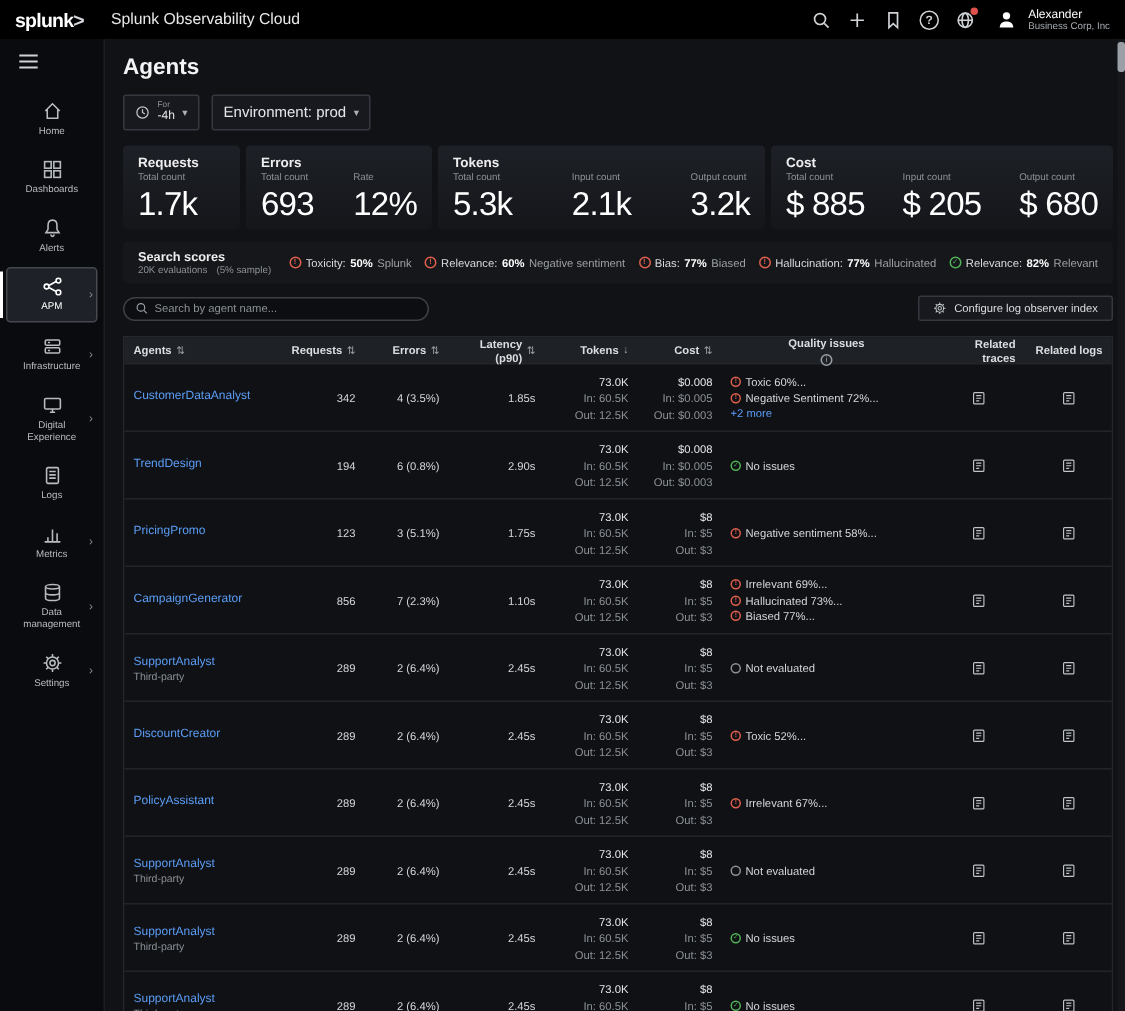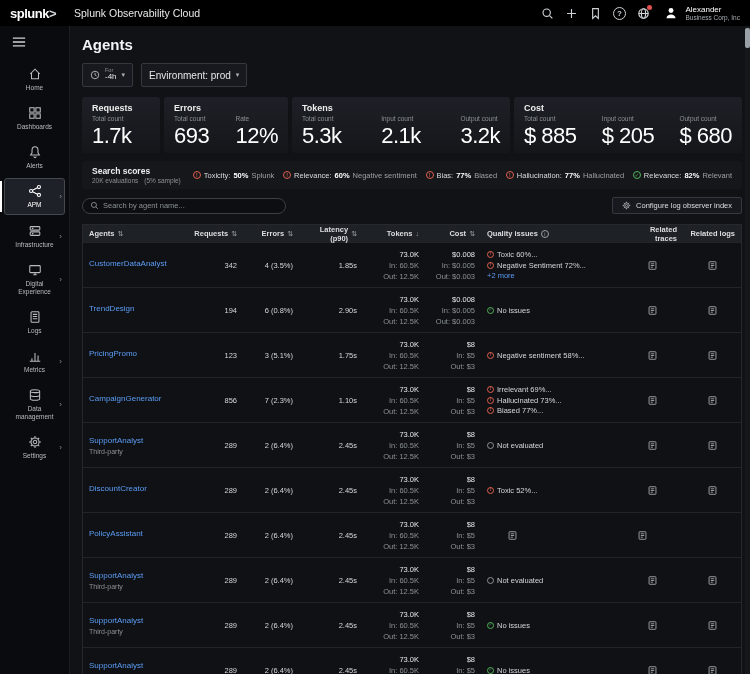--- a/index.html
+++ b/index.html
@@ -110,21 +110,21 @@
   .th { padding:0 6px; display:flex; align-items:center; gap:3px; cursor:pointer; }
   .sort { font-size:7px; color:#9aa0a6; font-weight:normal; }
   .info-ic { width:8px; height:8px; border:1px solid #9aa0a6; border-radius:50%; color:#9aa0a6;
              font-size:5.5px; font-weight:normal; display:inline-flex; align-items:center; justify-content:center; }
   .c-agents { width:108px; }
   .c-req { width:52px; justify-content:flex-end; text-align:right; }
   .c-err { width:56px; justify-content:flex-end; text-align:right; }
   .c-lat { width:64px; justify-content:flex-end; text-align:right; }
   .c-tok { width:62px; justify-content:flex-end; text-align:right; }
   .c-cost { width:56px; justify-content:flex-end; text-align:right; }
-  .c-q { width:140px; }
+  .c-q { width:140px;flex-direction:column; }
   .c-rt { width:62px; justify-content:flex-end; text-align:right; }
   .c-rl { flex:1; justify-content:flex-end; text-align:right; }
 
   .trow { display:flex; align-items:center; min-height:45px; border-top:1px solid #222428;
           font-size:7.5px; background:#0f1115; }
   .td { padding:2px 6px; }
   div.td.c-rt, div.td.c-rl { display:flex; justify-content:center; }
   .agent-link { color:#5c9df5; font-size:8px; cursor:pointer; }
   .agent-sub { color:#8c9196; font-size:7px; margin-top:3px; }
   .num { color:#d4d6d9; }
@@ -700,20 +700,26 @@
     <div class="td c-tok num">
       <div class="line-main">73.0K</div>
       <div class="line-sub">In: 60.5K</div>
       <div class="line-sub">Out: 12.5K</div>
     </div>
     <div class="td c-cost num">
       <div class="line-main">$8</div>
       <div class="line-sub">In: $5</div>
       <div class="line-sub">Out: $3</div>
     </div>
+    <div class="td c-q">
+            <div class="issue">
+              <span class="iss-ic iss-error">!</span>
+              <span class="issue-text">Irrelevant 67%...</span>
+            </div>
+          </div>
     <div class="td c-rt doc-btn">
       <svg viewBox="0 0 16 16">
               <rect x="3" y="2.5" width="10" height="11" rx="1"></rect>
               <path d="M5.5 5.5 H10.5 M5.5 8 H10.5 M5.5 10.5 H8.5"></path>
             </svg>
     </div>
     <div class="td c-rl doc-btn">
       <svg viewBox="0 0 16 16">
               <rect x="3" y="2.5" width="10" height="11" rx="1"></rect>
               <path d="M5.5 5.5 H10.5 M5.5 8 H10.5 M5.5 10.5 H8.5"></path>

